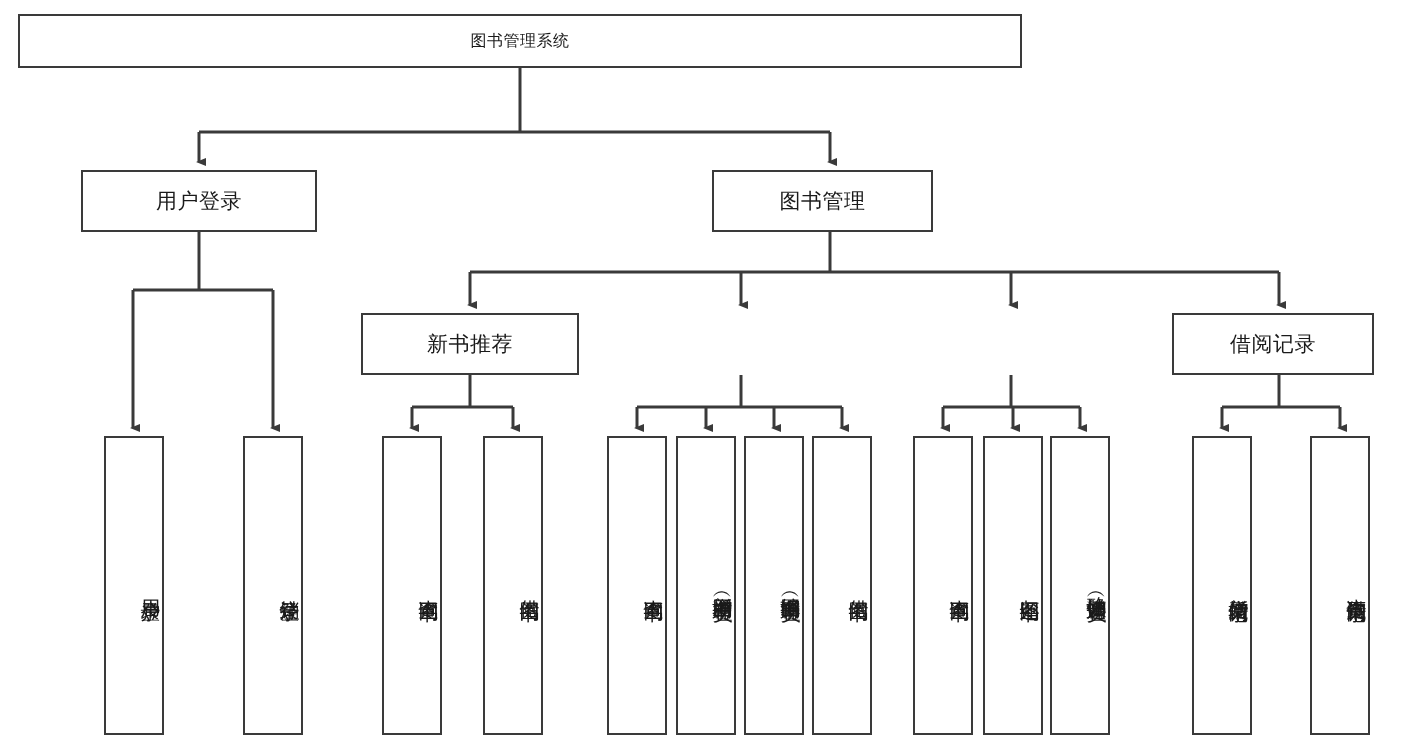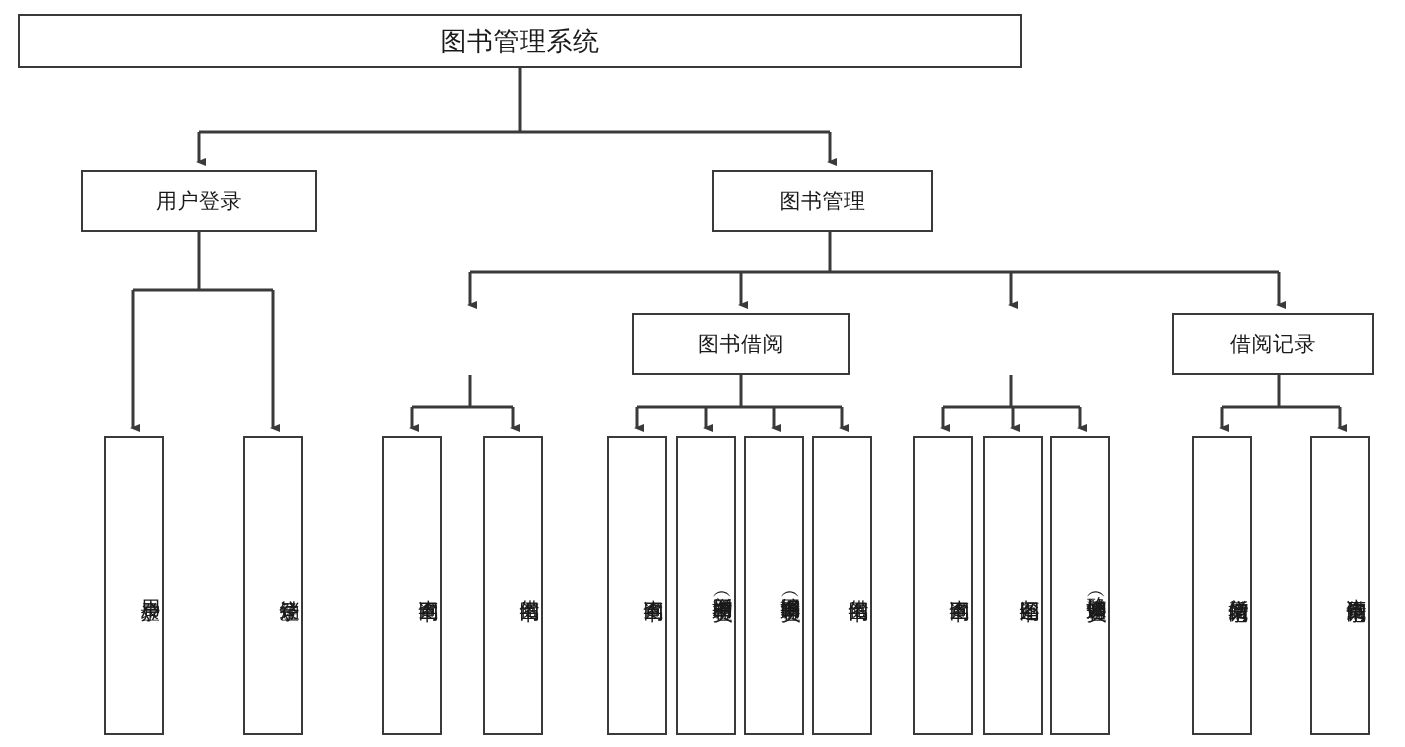--- a/index.html
+++ b/index.html
@@ -35,21 +35,21 @@
     justify-content: center;
     color: #1a1a1a;
     z-index: 2;
   }
   .node-h {
     font-size: 21px;
     letter-spacing: 0.5px;
     white-space: nowrap;
   }
   .node-root {
-    font-size: 26px;
+    font-size: 16px;
   }
   .node-v {
     writing-mode: vertical-rl;
     text-orientation: upright;
     font-size: 20px;
     line-height: 1.12;
     letter-spacing: 1px;
     padding: 6px 0;
     align-items: flex-start;
     justify-content: center;
@@ -131,22 +131,22 @@
     <span>图书管理系统</span>
   </div>
 
   <div class="node node-h" style="left:81px; top:170px; width:236px; height:62px;">
     <span>用户登录</span>
   </div>
   <div class="node node-h" style="left:712px; top:170px; width:221px; height:62px;">
     <span>图书管理</span>
   </div>
 
-  <div class="node node-h" style="left:632px; top:313px; width:218px; height:62px;">
-    <span>图书借阅</span>
+  <div class="node node-h" style="left:361px; top:313px; width:218px; height:62px;">
+    <span>新书推荐</span>
   </div>
   <div class="node node-h" style="left:1172px; top:313px; width:202px; height:62px;">
     <span>借阅记录</span>
   </div>
 
   <div class="node node-v" style="left:104px; top:436px; width:60px; height:299px;">
     <span class="vlabel">用户登录</span>
   </div>
   <div class="node node-v" style="left:243px; top:436px; width:60px; height:299px;">
     <span class="vlabel">注销登录</span>

